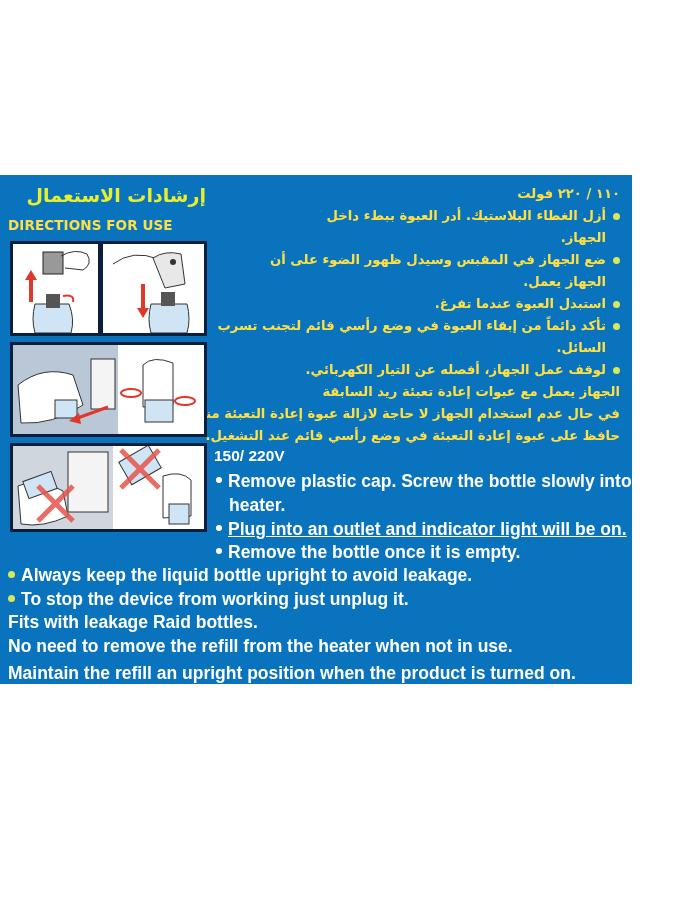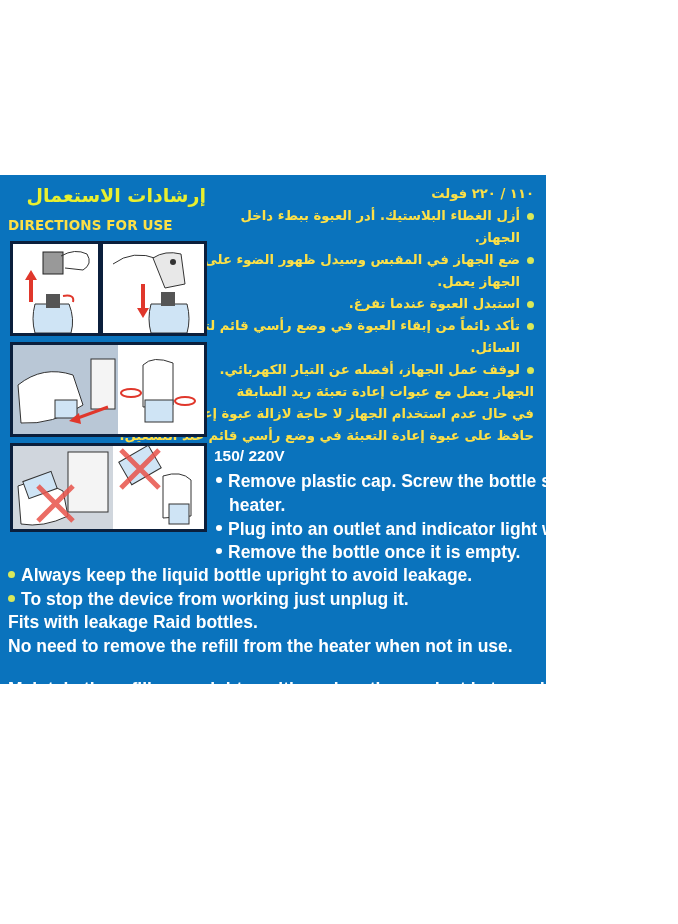--- a/index.html
+++ b/index.html
@@ -1,17 +1,17 @@
 <!DOCTYPE html>
 <html><head>
 <meta charset="utf-8">
 <style>
   html, body { margin:0; padding:0; background:#ffffff; }
   body { width:678px; height:924px; position:relative; overflow:hidden; font-family:"DejaVu Sans", sans-serif; }
-  .panel { position:absolute; left:0; top:175px; width:546px; height:509px; background:#0a73bd; }
+  .panel { position:absolute; left:0; top:175px; width:632px; height:509px; background:#0a73bd; }
   .ar-title { position:absolute; left:6px; top:9px; width:200px; text-align:right; color:#e9ef2f; font-size:19px; font-weight:bold; direction:rtl; }
   .en-title { position:absolute; left:8px; top:42px; color:#fde047; font-size:13.5px; font-weight:bold; letter-spacing:0.1px; font-family:"DejaVu Sans", sans-serif; }
   .ar-block { position:absolute; right:12px; top:8px; width:450px; direction:rtl; text-align:right; color:#fde047; font-size:13.2px; font-weight:bold; line-height:22px; }
   .ar-block .li { position:relative; padding-right:14px; }
   .ar-block .li .dot { position:absolute; right:0; top:8px; width:7px; height:7px; border-radius:50%; background:#d9e85a; }
   .ar-block .plain { padding-right:0; }
   .ar-block .cont { padding-right:14px; }
   .ar-block .volt { padding-right:0; }
   .img-box { position:absolute; border:3px solid #0b1f3c; background:#fff; overflow:hidden; }
   .en-line { position:absolute; white-space:nowrap; font-size:17.5px; color:#fff; font-weight:bold; font-family:"Liberation Sans", sans-serif; transform-origin:left top; }
@@ -94,21 +94,21 @@
       <path d="M108 4 L146 42 M146 4 L108 42" stroke="#e8534a" stroke-width="5" opacity="0.85"></path>
       <path d="M150 30 Q168 24 178 34 L178 70 L150 72 Z" fill="#ffffff" stroke="#333" stroke-width="1"></path>
       <rect x="156" y="58" width="20" height="20" fill="#cfe4f5" stroke="#333" stroke-width="1"></rect>
     </svg>
   </div>
 
   <div class="en-line" style="left:214px; top:272px; font-size:15.5px;">150/ 220V</div>
 
   <div class="en-line" style="left:216px; top:296px;"><span class="dotw"></span><span>Remove plastic cap. Screw the bottle slowly into the</span></div>
   <div class="en-line" style="left:229px; top:320px;">heater.</div>
-  <div class="en-line" style="left:216px; top:344px;"><span class="dotw"></span><span>Plug into an outlet and indicator light will be on.</span></div>
+  <div class="en-line" style="left:216px; top:344px;text-decoration:underline;"><span class="dotw"></span><span>Plug into an outlet and indicator light will be on.</span></div>
   <div class="en-line" style="left:216px; top:367px;"><span class="dotw"></span><span>Remove the bottle once it is empty.</span></div>
   <div class="en-line" style="left:8px; top:390px;"><span class="doty"></span><span>Always keep the liquid bottle upright to avoid leakage.</span></div>
   <div class="en-line" style="left:8px; top:414px;"><span class="doty"></span><span>To stop the device from working just unplug it.</span></div>
   <div class="en-line" style="left:8px; top:437px;">Fits with leakage Raid bottles.</div>
   <div class="en-line" style="left:8px; top:461px;">No need to remove the refill from the heater when not in use.</div>
-  <div class="en-line" style="left:8px; top:504px;text-align:right;">Maintain the refill an upright position when the product is turned on.</div>
+  <div class="en-line" style="left:8px; top:488px;text-align:right;">Maintain the refill an upright position when the product is turned on.</div>
 
 </div>
 
 </body></html>

